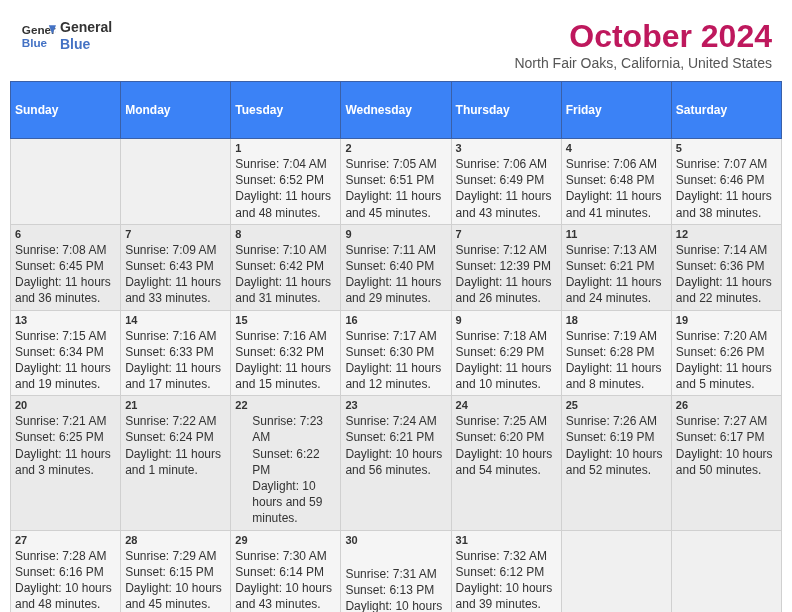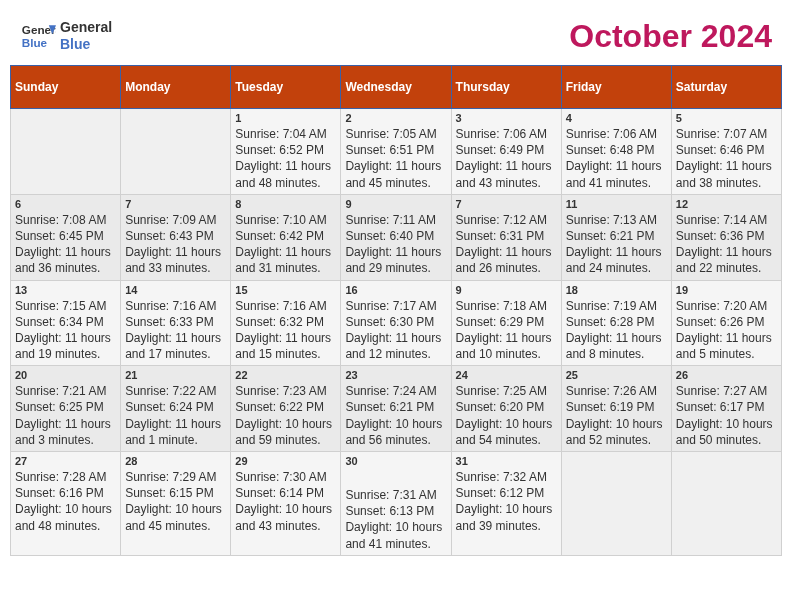--- a/index.html
+++ b/index.html
@@ -42,25 +42,25 @@
     .location-title {
       font-size: 14px;
       color: #555;
     }
     table {
       width: 100%;
       border-collapse: collapse;
       margin-top: 6px;
     }
     thead tr th {
-      background: #c2410c;
+      background: #3b82f6;
       color: #fff;
       font-size: 12px;
       font-weight: bold;
-      padding: 14px 4px;
+      padding: 21px 4px;
       text-align: left;
       border: 1px solid #3a60a8;
       margin-top: 36px;
     }
     tbody tr td {
       border: 1px solid #d0d0d0;
       vertical-align: top;
       padding: 3px 4px;
       font-size: 9.5px;
       color: #333;
@@ -99,20 +99,21 @@
       <text x="2" y="32" font-size="13" font-weight="bold" fill="#4472c4" font-family="Arial">Blue</text>
       <polygon points="32,8 40,8 36,18" fill="#4472c4"></polygon>
     </svg>
     <div class="logo-text">
       <div>General</div>
       <div style="color:#4472c4">Blue</div>
     </div>
   </div>
   <div class="title-block">
     <div class="month-title">October 2024</div>
+    <div class="location-title">North Fair Oaks, California, United States</div>
   </div>
 </div>
 
 <table>
   <thead>
     <tr>
     <th>Sunday</th>
         <th>Monday</th>
         <th>Tuesday</th>
         <th>Wednesday</th>
@@ -177,21 +178,21 @@
         </td>
         <td>
           <span class="day-number">9</span>
           <div class="day-info" style="white-space: pre-line;">Sunrise: 7:11 AM
 Sunset: 6:40 PM
 Daylight: 11 hours and 29 minutes.</div>
         </td>
         <td>
           <span class="day-number">7</span>
           <div class="day-info" style="white-space: pre-line;">Sunrise: 7:12 AM
-Sunset: 6:31 PM
+Sunset: 12:39 PM
 Daylight: 11 hours and 26 minutes.</div>
         </td>
         <td>
           <span class="day-number">11</span>
           <div class="day-info" style="white-space: pre-line;">Sunrise: 7:13 AM
 Sunset: 6:21 PM
 Daylight: 11 hours and 24 minutes.</div>
         </td>
         <td>
           <span class="day-number">12</span>
@@ -252,21 +253,21 @@
 Daylight: 11 hours and 3 minutes.</div>
         </td>
         <td>
           <span class="day-number">21</span>
           <div class="day-info" style="white-space: pre-line;">Sunrise: 7:22 AM
 Sunset: 6:24 PM
 Daylight: 11 hours and 1 minute.</div>
         </td>
         <td>
           <span class="day-number">22</span>
-          <div class="day-info" style="white-space: pre-line;">Sunrise: 7:23 AM
+          <div class="day-info" style="white-space: pre-line; margin-left: 17px;">Sunrise: 7:23 AM
 Sunset: 6:22 PM
 Daylight: 10 hours and 59 minutes.</div>
         </td>
         <td>
           <span class="day-number">23</span>
           <div class="day-info" style="white-space: pre-line;">Sunrise: 7:24 AM
 Sunset: 6:21 PM
 Daylight: 10 hours and 56 minutes.</div>
         </td>
         <td>

